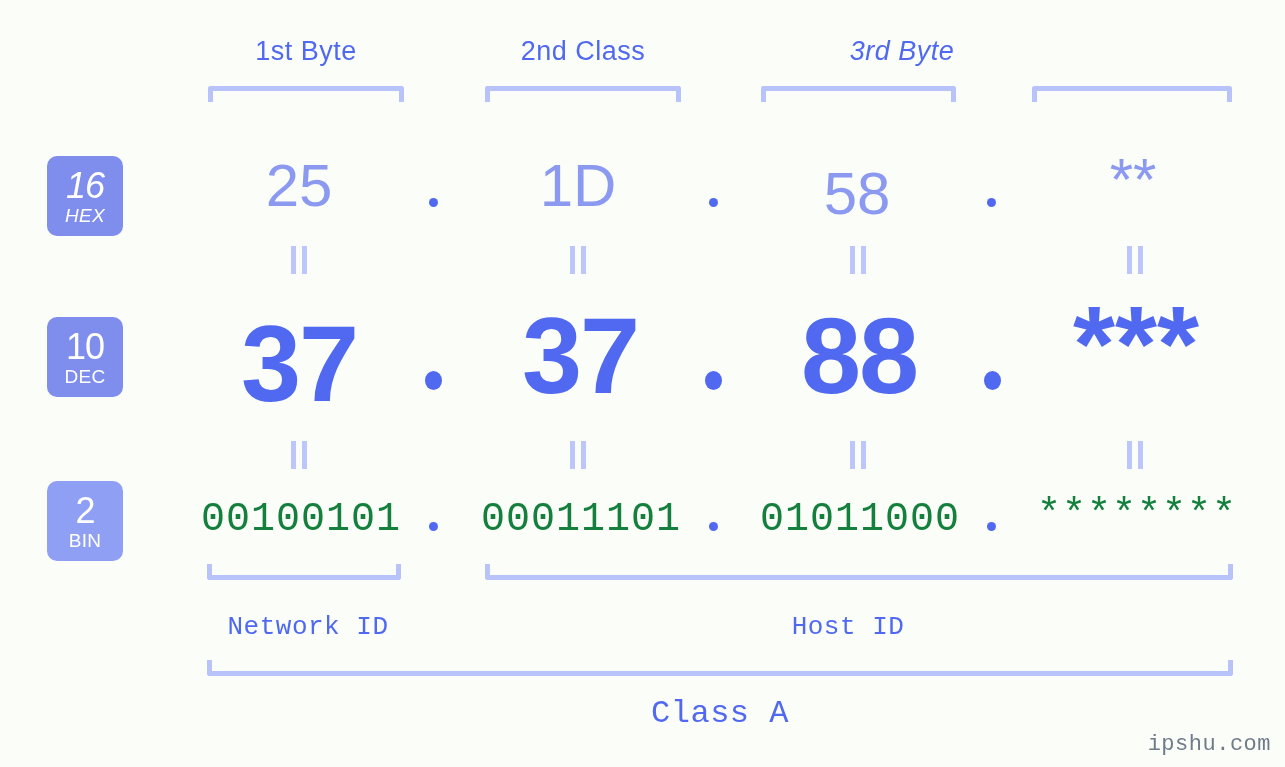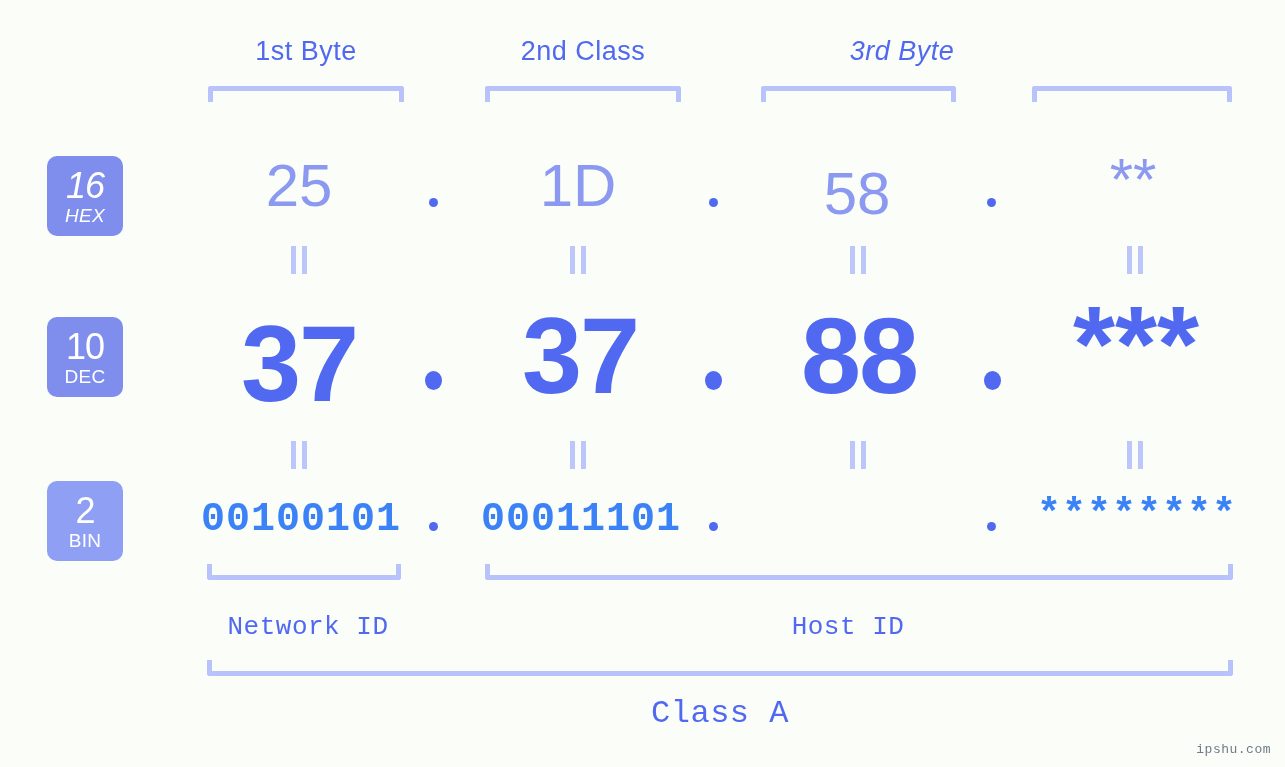--- a/index.html
+++ b/index.html
@@ -98,22 +98,22 @@
   .val.dec {
     font-family: "Liberation Sans", sans-serif;
     font-size: 108px;
     color: #5069f0;
     font-weight: 700;
     letter-spacing: -2px;
   }
   .val.bin {
     font-family: "Liberation Mono", "DejaVu Sans Mono", monospace;
     font-size: 40px;
-    color: #3b82f6;
-    font-weight: 700;
+    color: #15803d;
+    font-weight: 400;
     letter-spacing: 1px;
   }
   .val.stars-dec {
     font-family: "Liberation Sans", sans-serif;
     font-size: 108px;
     color: #5069f0;
     font-weight: 700;
     letter-spacing: 0px;
   }
 
@@ -155,21 +155,21 @@
     letter-spacing: 0.5px;
   }
   .sec-label.cls { font-size: 32px; }
 
   
   .watermark {
     position: absolute;
     right: 14px;
     bottom: 10px;
     font-family: "Liberation Mono", "DejaVu Sans Mono", monospace;
-    font-size: 13px;
+    font-size: 22px;
     color: #707b8a;
     letter-spacing: 0.5px;
     margin-top: 28px;
   }
 </style>
 </head>
 <body>
 
 <div id="stage">
 
@@ -252,20 +252,21 @@
     <span class="badge-num">2</span>
     <span class="badge-sub">BIN</span>
   </div>
 
   <div class="val bin" style="left:198px; top:500px; width:206px;">00100101</div>
   <div class="dot small" style="left:429px; top:522px;"></div>
 
   <div class="val bin" style="left:478px; top:500px; width:206px;">00011101</div>
   <div class="dot small" style="left:709px; top:522px;"></div>
 
+  <div class="val bin" style="left:757px; top:500px; width:206px;">01011000</div>
   <div class="dot small" style="left:987px; top:522px;"></div>
 
   <div class="val bin" style="left:1034px; top:496px; width:206px;">********</div>
 
   <div class="bracket-bottom" style="left:207px; top:564px; width:194px;"></div>
   <div class="bracket-bottom" style="left:485px; top:564px; width:748px;"></div>
 
   <div class="sec-label" style="left:745px; top:614px; width:206px;">Host ID</div>
   <div class="sec-label" style="left:204px; top:614px; width:208px;">Network ID</div>
 

